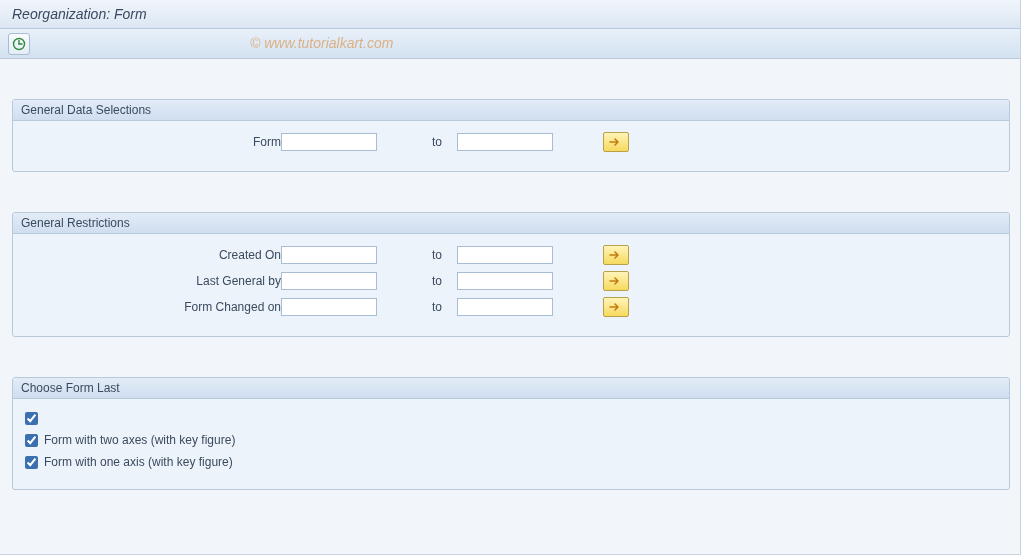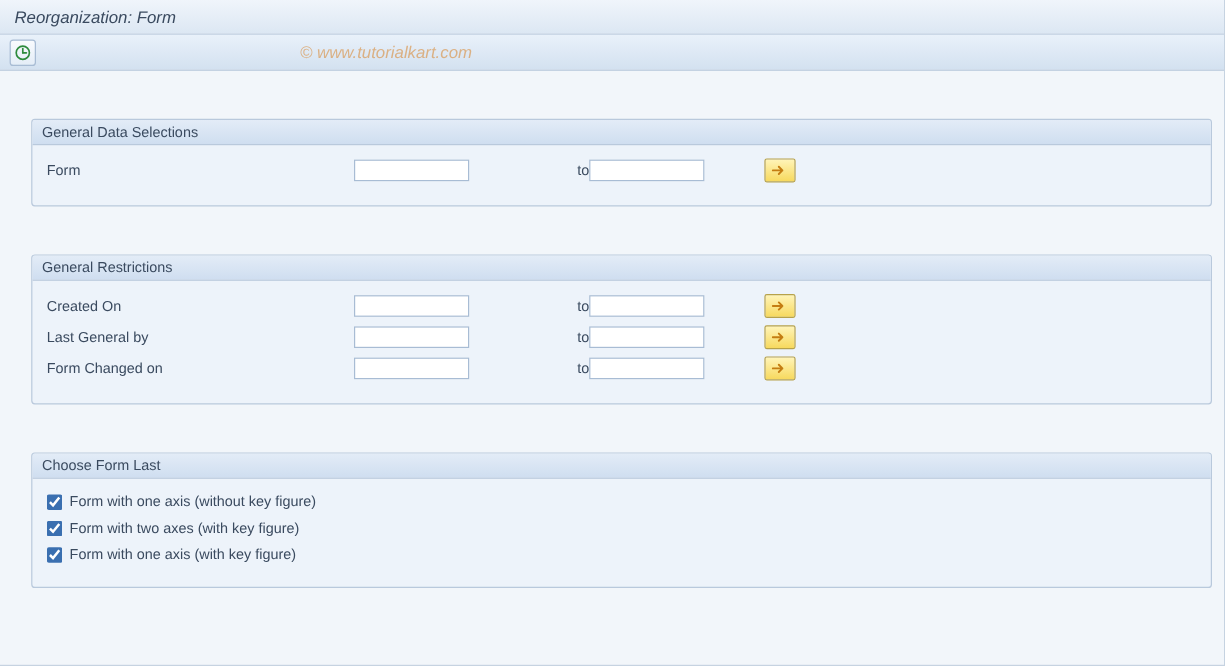--- a/index.html
+++ b/index.html
@@ -48,21 +48,21 @@
     .clock-icon svg { display: block; }
     .watermark {
       position: absolute;
       left: 250px;
       top: 6px;
       color: #d98c3a;
       font-size: 14px;
       opacity: 0.6;
     }
     .content {
-      padding: 40px 10px 10px 26px;
+      padding: 40px 10px 10px 12px;
     }
     .group {
       border: 1px solid #b9c9dc;
       border-radius: 3px;
       margin-bottom: 40px;
       background: #edf3fa;
       overflow: hidden;
     }
     .group-header {
       background: linear-gradient(to bottom, #e3ecf7 0%, #cfdef0 100%);
@@ -76,32 +76,33 @@
     }
     .row {
       display: flex;
       align-items: center;
       height: 26px;
     }
     .label {
       width: 260px;
       padding-left: 4px;
       color: #3a4a5f;
+      text-align: right;
     }
     .inp {
       width: 96px;
       height: 18px;
       border: 1px solid #a8bcd4;
       background: #fff;
       padding: 1px 3px;
       font-size: 11px;
     }
     .to-col {
-      width: 100px;
-      text-align: right;
+      width: 80px;
+      text-align: center;
       padding-left: 40px;
       color: #3a4a5f;
     }
     .multi-btn {
       margin-left: 50px;
       width: 26px;
       height: 20px;
       border: 1px solid #b7a24a;
       background: linear-gradient(to bottom, #fff4b8, #f7d95e);
       border-radius: 2px;
@@ -210,21 +211,20 @@
         </div>
       </div>
     </div>
   </div>
 
   <div class="group">
     <div class="group-header">Choose Form Last</div>
     <div class="group-body">
       <div class="check-row">
         <input type="checkbox" id="c0" checked="" style="">
-        <label for="c0">Form with one axis (without key figure)</label>
       </div>
       <div class="check-row">
         <input type="checkbox" id="c2" checked="" style="">
         <label for="c2">Form with two axes (with key figure)</label>
       </div>
       <div class="check-row">
         <input type="checkbox" id="c1" checked="" style="">
         <label for="c1">Form with one axis (with key figure)</label>
       </div>
     </div>

